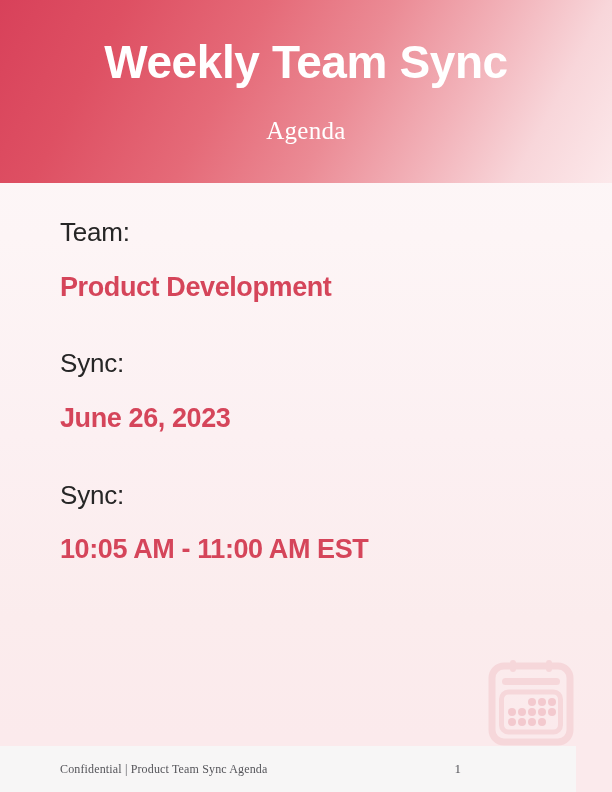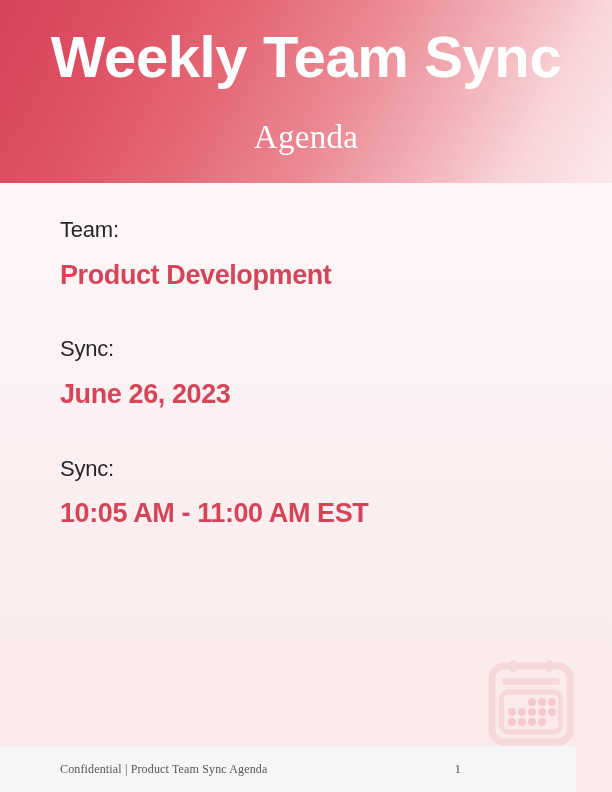--- a/index.html
+++ b/index.html
@@ -46,32 +46,32 @@
         #f8d6da 86%,
         #fce9eb 100%);
     display: flex;
     flex-direction: column;
     align-items: center;
     justify-content: center;
   }
 
   .header-title {
     font-family: "Liberation Sans", sans-serif;
-    font-size: 58px;
+    font-size: 46px;
     font-weight: bold;
     color: #ffffff;
     letter-spacing: -0.4px;
     line-height: 1.05;
     text-align: center;
     white-space: nowrap;
   }
 
   .header-subtitle {
     font-family: "Liberation Serif", serif;
-    font-size: 33px;
+    font-size: 25px;
     font-weight: normal;
     color: #ffffff;
     margin-top: 31px;
     text-align: left;
     letter-spacing: 0.3px;
   }
 
   
   .content {
     position: absolute;
@@ -81,34 +81,34 @@
     padding: 33px 60px 0 60px;
   }
 
   .field-block {
     margin-bottom: 43px;
   }
   .field-block:last-child { margin-bottom: 0; }
 
   .field-label {
     font-family: "Liberation Sans", sans-serif;
-    font-size: 22px;
+    font-size: 26px;
     font-weight: normal;
     color: #262626;
     line-height: 1.25;
     letter-spacing: -0.2px;
   }
 
   .field-value {
     font-family: "Liberation Sans", sans-serif;
     font-size: 27px;
     font-weight: bold;
     color: #d5455a;
     line-height: 1.25;
-    margin-top: 15px;
+    margin-top: 22px;
     letter-spacing: -0.4px;
   }
 
   
   .calendar-watermark {
     position: absolute;
     left: 486px;
     top: 656px;
     width: 90px;
     height: 90px;

